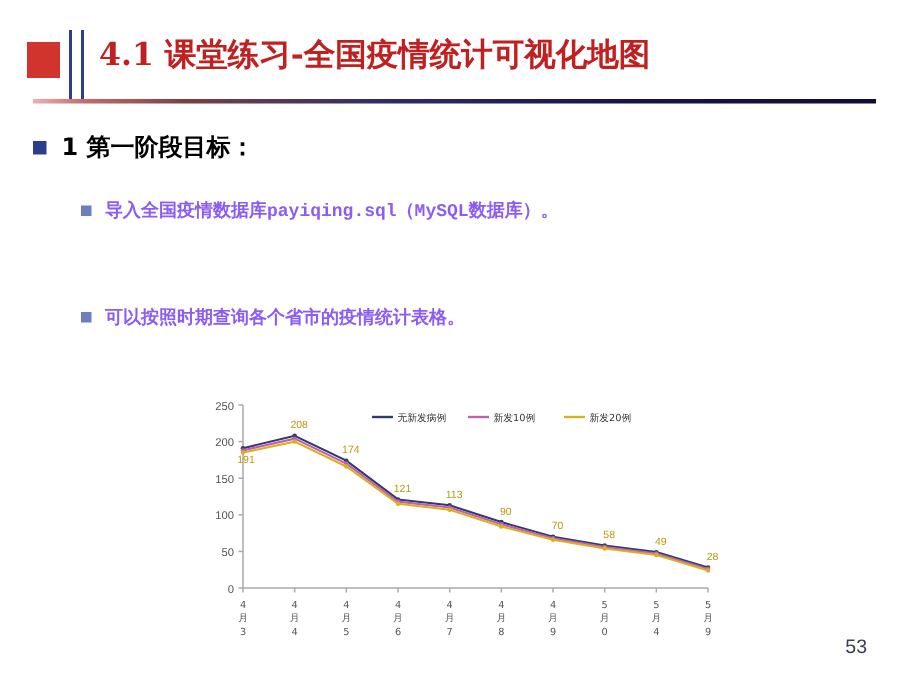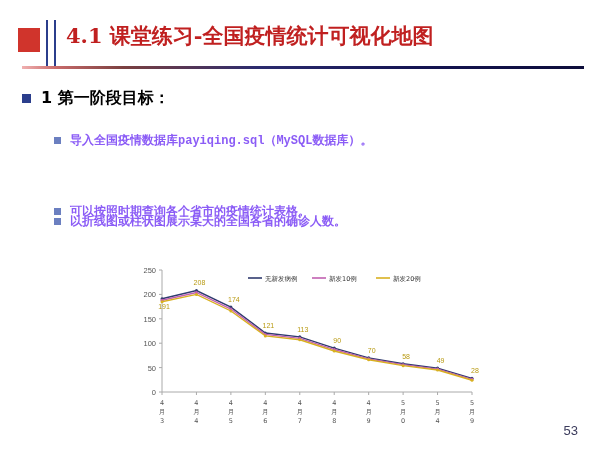--- a/index.html
+++ b/index.html
@@ -138,24 +138,20 @@
     <span class="lvl1-text">1 第一阶段目标：</span>
   </div>
 
   <div class="lvl2" id="b1">
     <span class="bullet-sq-sm"></span>
     <span class="lvl2-text">导入全国疫情数据库payiqing.sql（MySQL数据库）。</span>
   </div>
   <div class="lvl2" id="b2">
     <span class="bullet-sq-sm"></span>
     <span class="lvl2-text">可以按照时期查询各个省市的疫情统计表格。</span>
-  </div>
-  <div class="lvl2" id="b3">
-    <span class="bullet-sq-sm"></span>
-    <span class="lvl2-text">以折线图或柱状图展示某天的全国各省的确诊人数。</span>
   </div>
 
   <div class="chart-wrap">
     <svg class="chart-svg" id="chart" width="368" height="178" viewBox="0 0 368 178">
         <line x1="42" y1="14" x2="42" y2="136" stroke="#aaaaaa" stroke-width="1"></line>
         <line x1="42" y1="136" x2="352" y2="136" stroke="#aaaaaa" stroke-width="1"></line>
         <line x1="39" y1="136" x2="42" y2="136" stroke="#aaaaaa" stroke-width="1"></line>
         <text x="36" y="139" font-size="7.5" fill="#555555" text-anchor="end" font-family="&quot;Liberation Sans&quot;, sans-serif">0</text>
         <line x1="39" y1="111.6" x2="42" y2="111.6" stroke="#aaaaaa" stroke-width="1"></line>
         <text x="36" y="114.6" font-size="7.5" fill="#555555" text-anchor="end" font-family="&quot;Liberation Sans&quot;, sans-serif">50</text>

